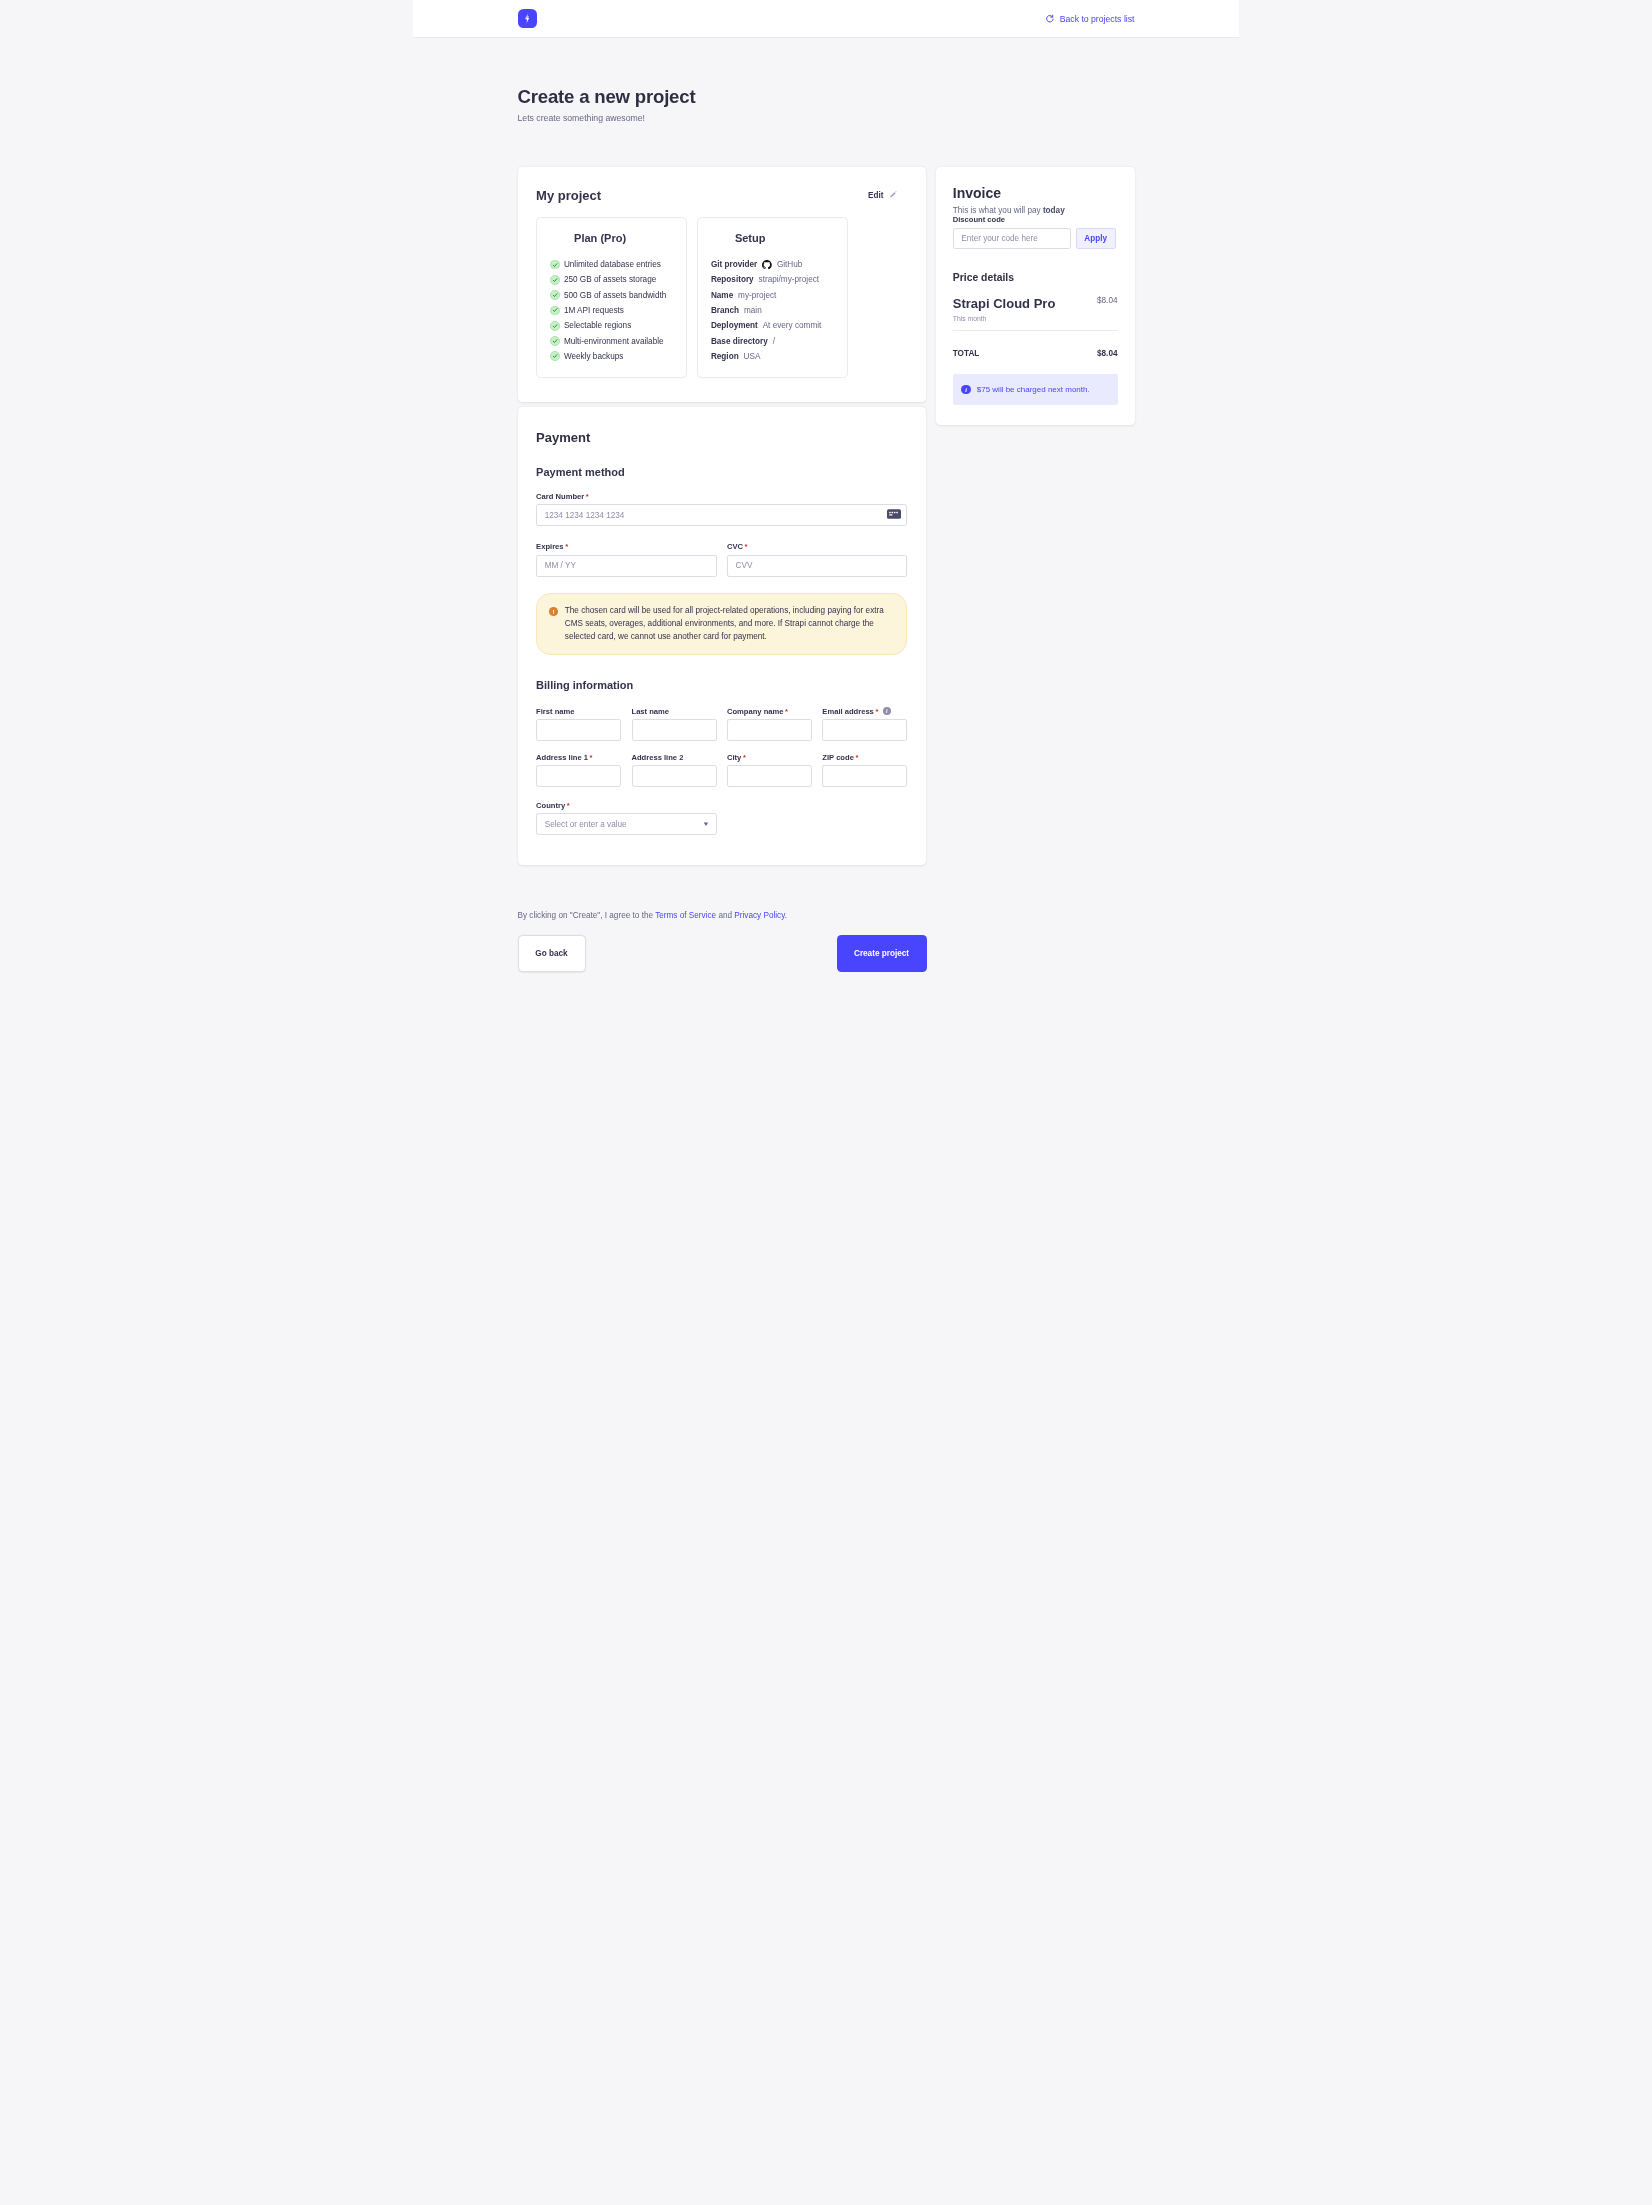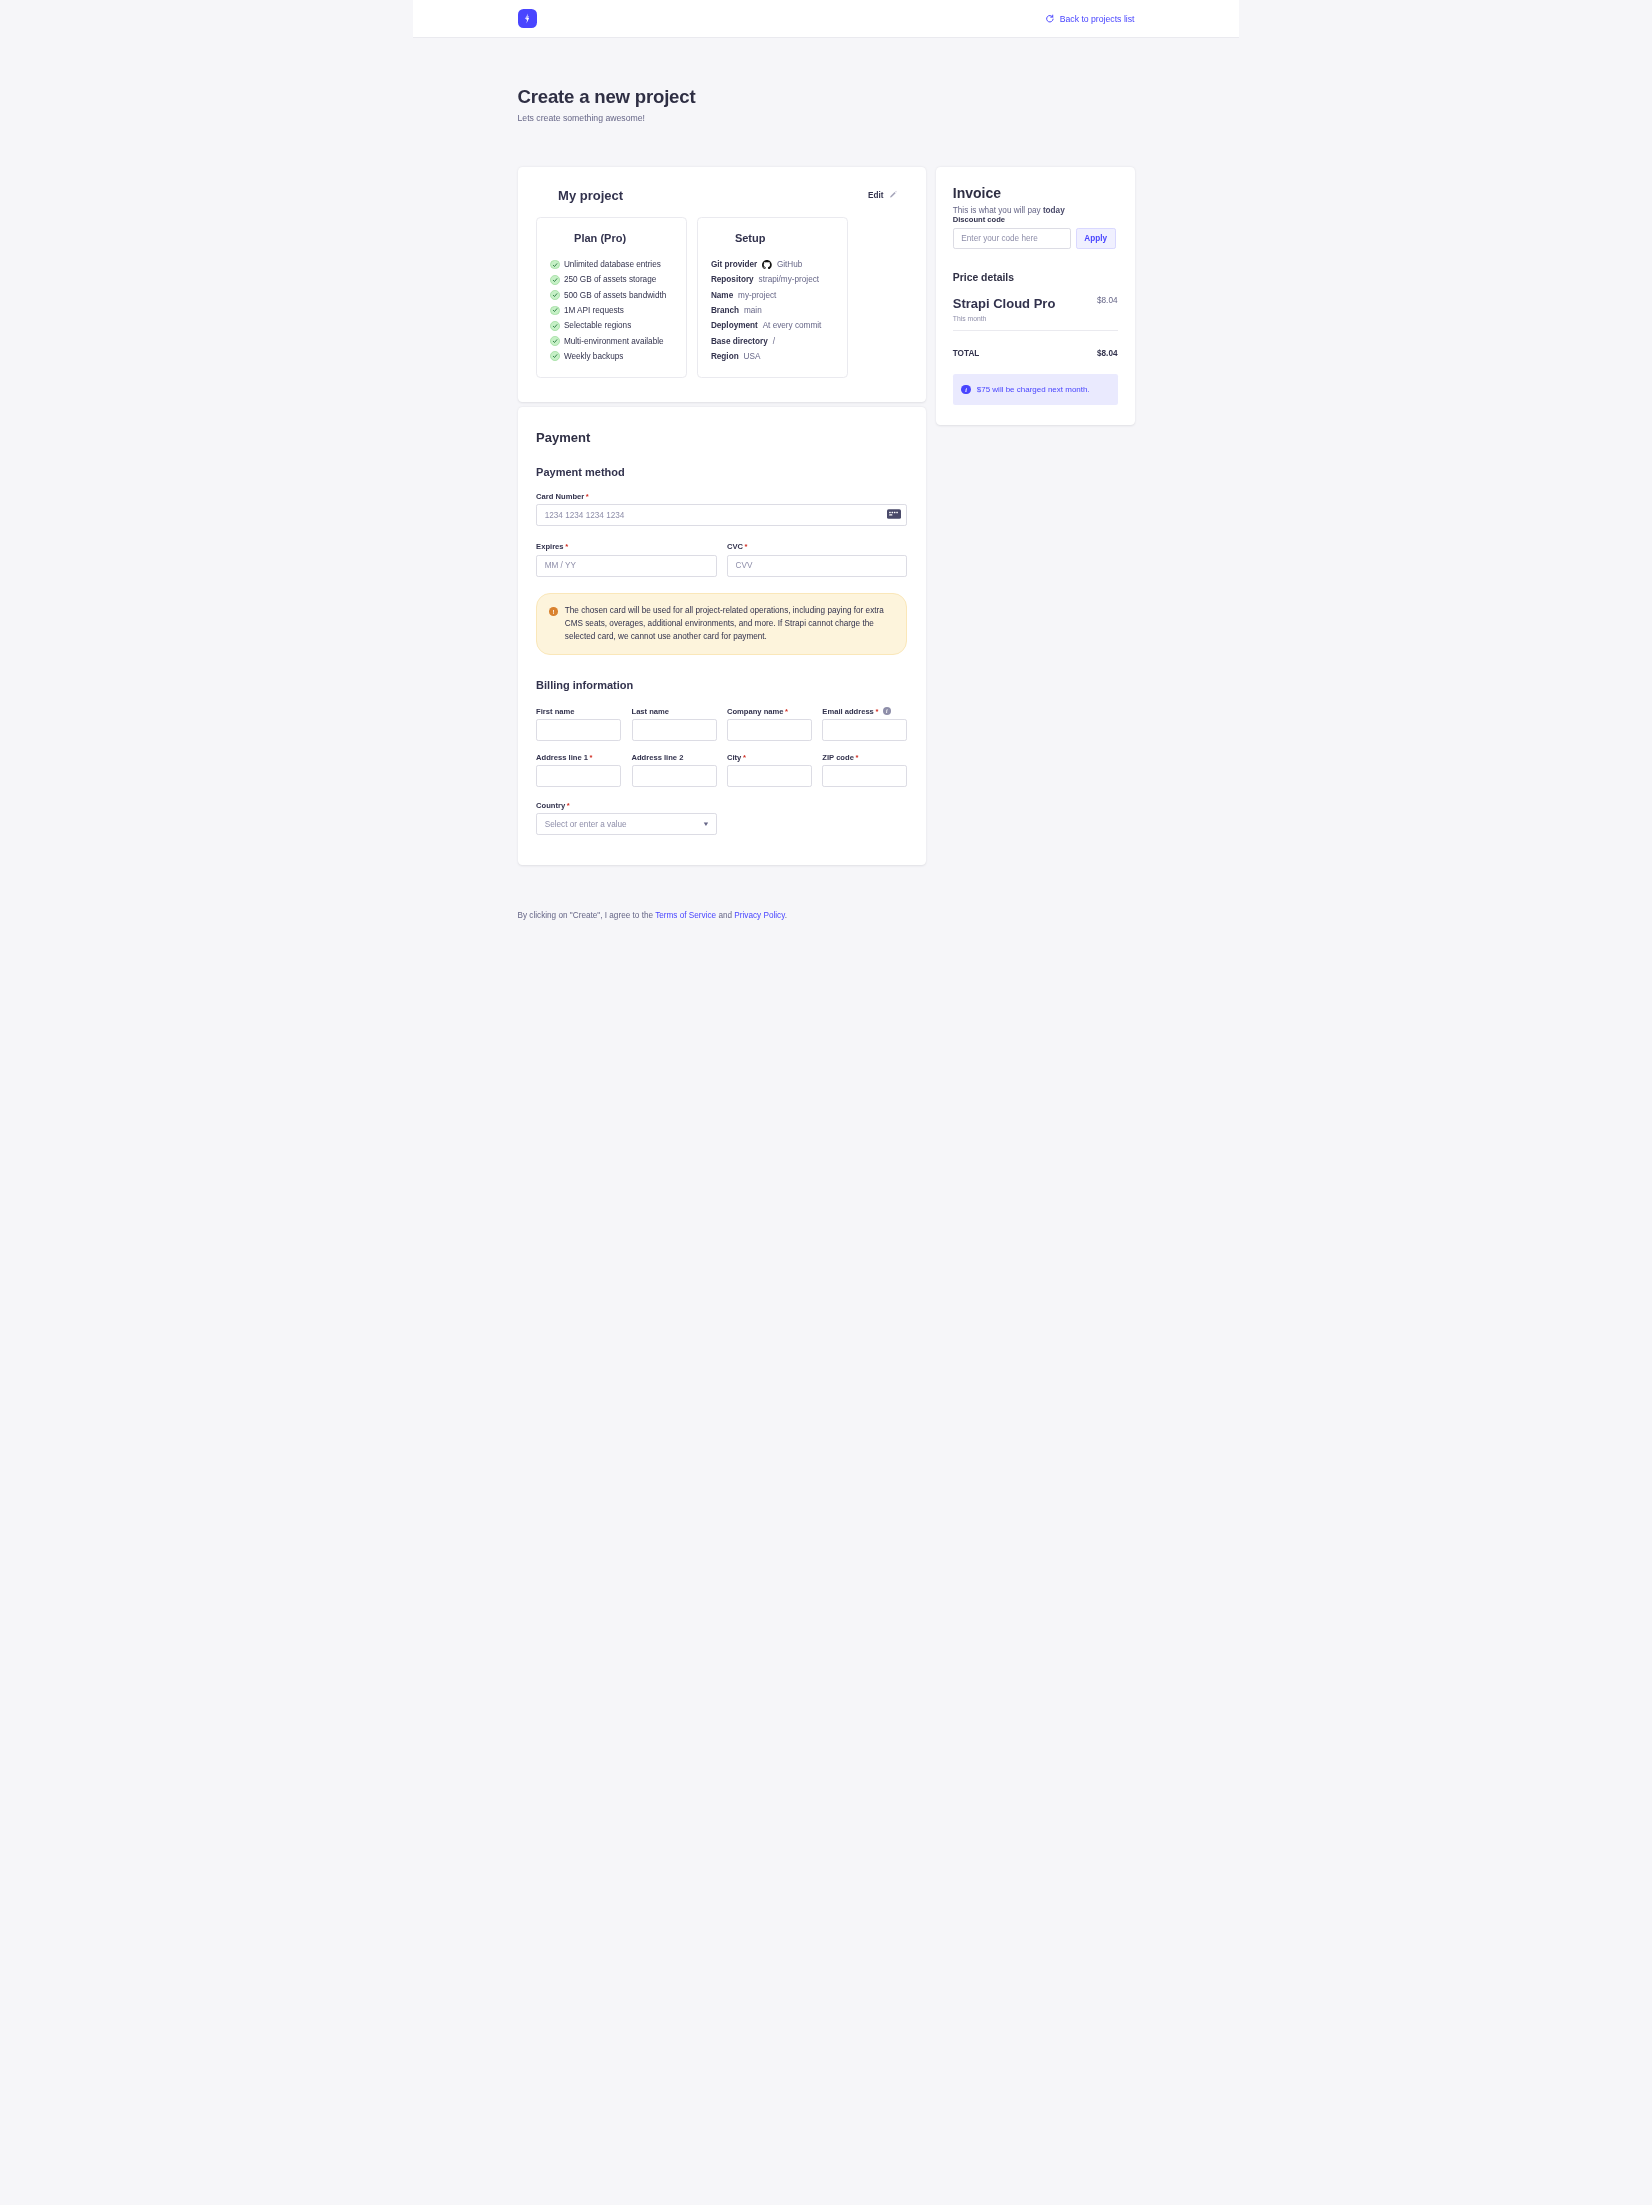--- a/index.html
+++ b/index.html
@@ -26,21 +26,21 @@
   
   .container { width:617px; margin:0 auto; }
   h1.page-title { padding-top:48px; font-size:18.6px; font-weight:700; color:#2f2f44; letter-spacing:-0.2px; }
   .page-subtitle { margin-top:4.9px; font-size:8.7px; color:#666687; }
   .grid { display:flex; gap:9.8px; margin-top:44px; align-items:flex-start; }
   .col-left { width:409px; display:flex; flex-direction:column; gap:4.9px; }
   .col-right { width:199px; }
   .card { background:#ffffff; border-radius:4.4px; box-shadow:0 0.5px 2.2px rgba(33,33,52,.1); }
   
   .project-card { padding:21px 18.6px 24px; }
-  .project-head { display:flex; align-items:center; justify-content:space-between;margin-left:22px; }
+  .project-head { display:flex; align-items:center; justify-content:space-between; }
   .project-head h2 { font-size:13px; font-weight:700; color:#32324d; }
   .edit-btn {
     display:flex; align-items:center; gap:6px; margin-right:9.3px;
     background:none; border:none; font-family:inherit;
     font-size:8.2px; font-weight:600; color:#32324d; cursor:pointer;
   }
   .inner-boxes { display:flex; gap:9.8px; margin-top:14px; }
   .inner-box {
     width:151px; height:161px; border:0.5px solid #eaeaef; border-radius:4.4px;
     padding:14px 13px; background:#fff;
@@ -406,14 +406,18 @@
         <div class="invoice-note">
           <span class="note-dot">i</span>
           <span>$75 will be charged next month.</span>
         </div>
       </section>
     </aside>
   </div>
 
   <p class="terms"><span>By clicking on "Create", I agree to the </span><a>Terms of Service</a><span> and </span><a>Privacy Policy</a><span>.</span></p>
 
+  <div class="footer-buttons">
+    <button class="btn btn-secondary">Go back</button>
+    <button class="btn btn-primary">Create project</button>
+  </div>
 </main>
 
 
 </body></html>

